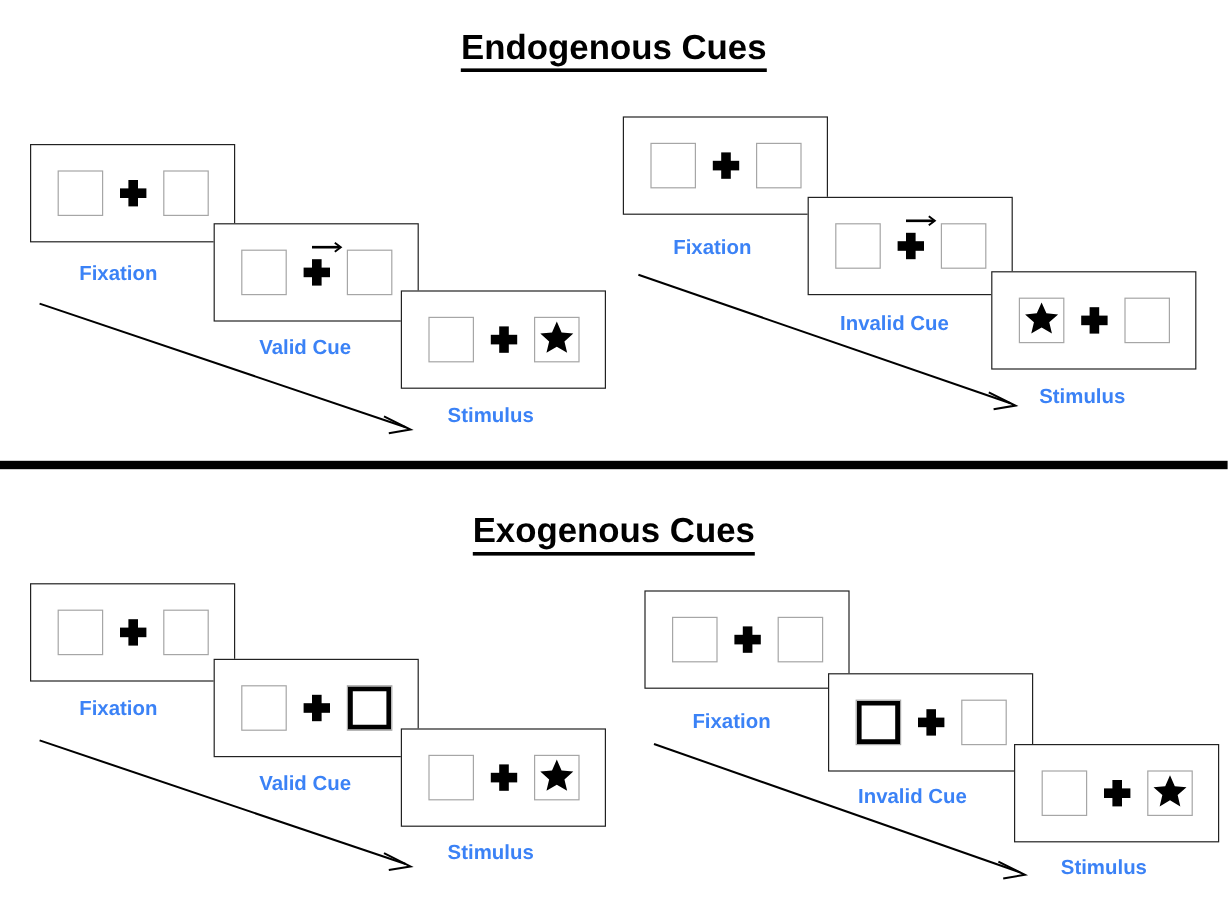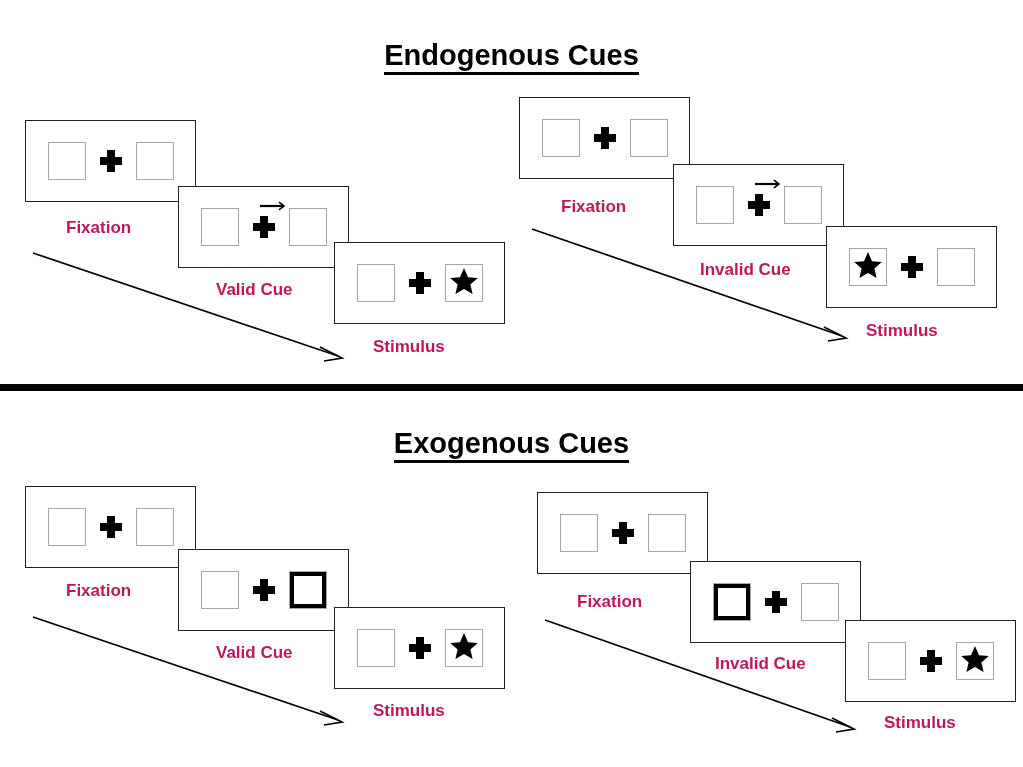--- a/index.html
+++ b/index.html
@@ -22,21 +22,21 @@
     text-align: center;
     font-size: 29px;
     font-weight: bold;
     color: #000000;
     letter-spacing: 0px;
   }
   .section-title span {
     border-bottom: 3px solid #000000;
     padding-bottom: 1px;
   }
-  #title-endogenous { top: 39px; }
+  #title-endogenous { top: 24px; }
   #title-exogenous  { top: 427px; }
 
   
   #section-divider {
     position: absolute;
     left: 0;
     top: 384px;
     width: 1023px;
     height: 7px;
     background: #000000;
@@ -104,21 +104,21 @@
     width: 28px;
     height: 10px;
   }
   .cue-arrow svg { display: block; overflow: visible; }
 
   
   .stage-label {
     position: absolute;
     font-size: 17px;
     font-weight: bold;
-    color: #be185d;
+    color: #3b82f6;
     white-space: nowrap;
   }
 
   
   .timeline-arrow {
     position: absolute;
     overflow: visible;
     pointer-events: none;
   }
 </style>

